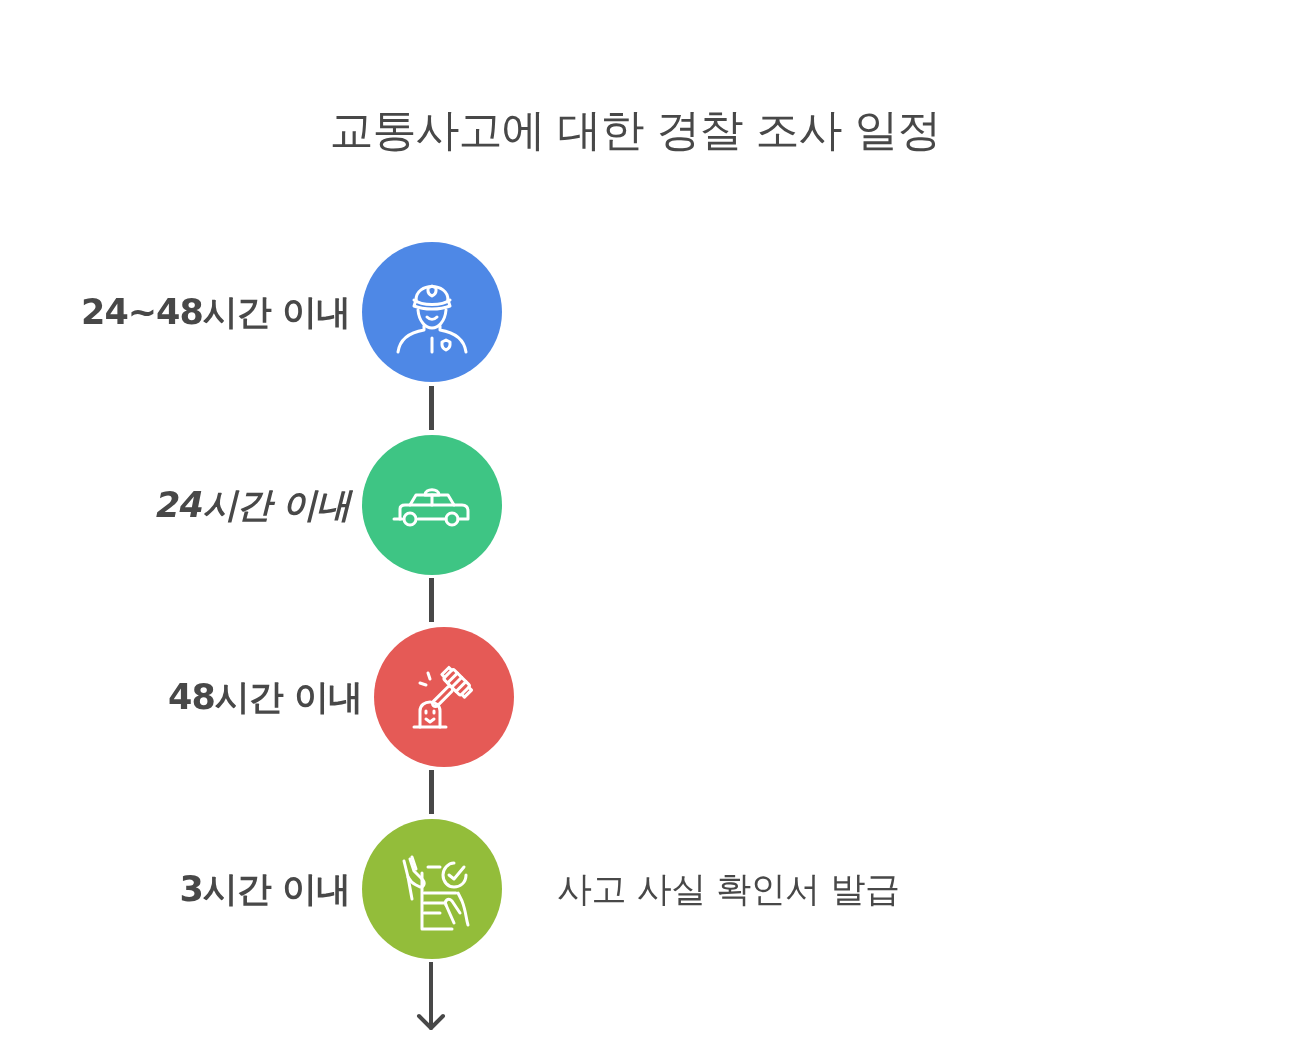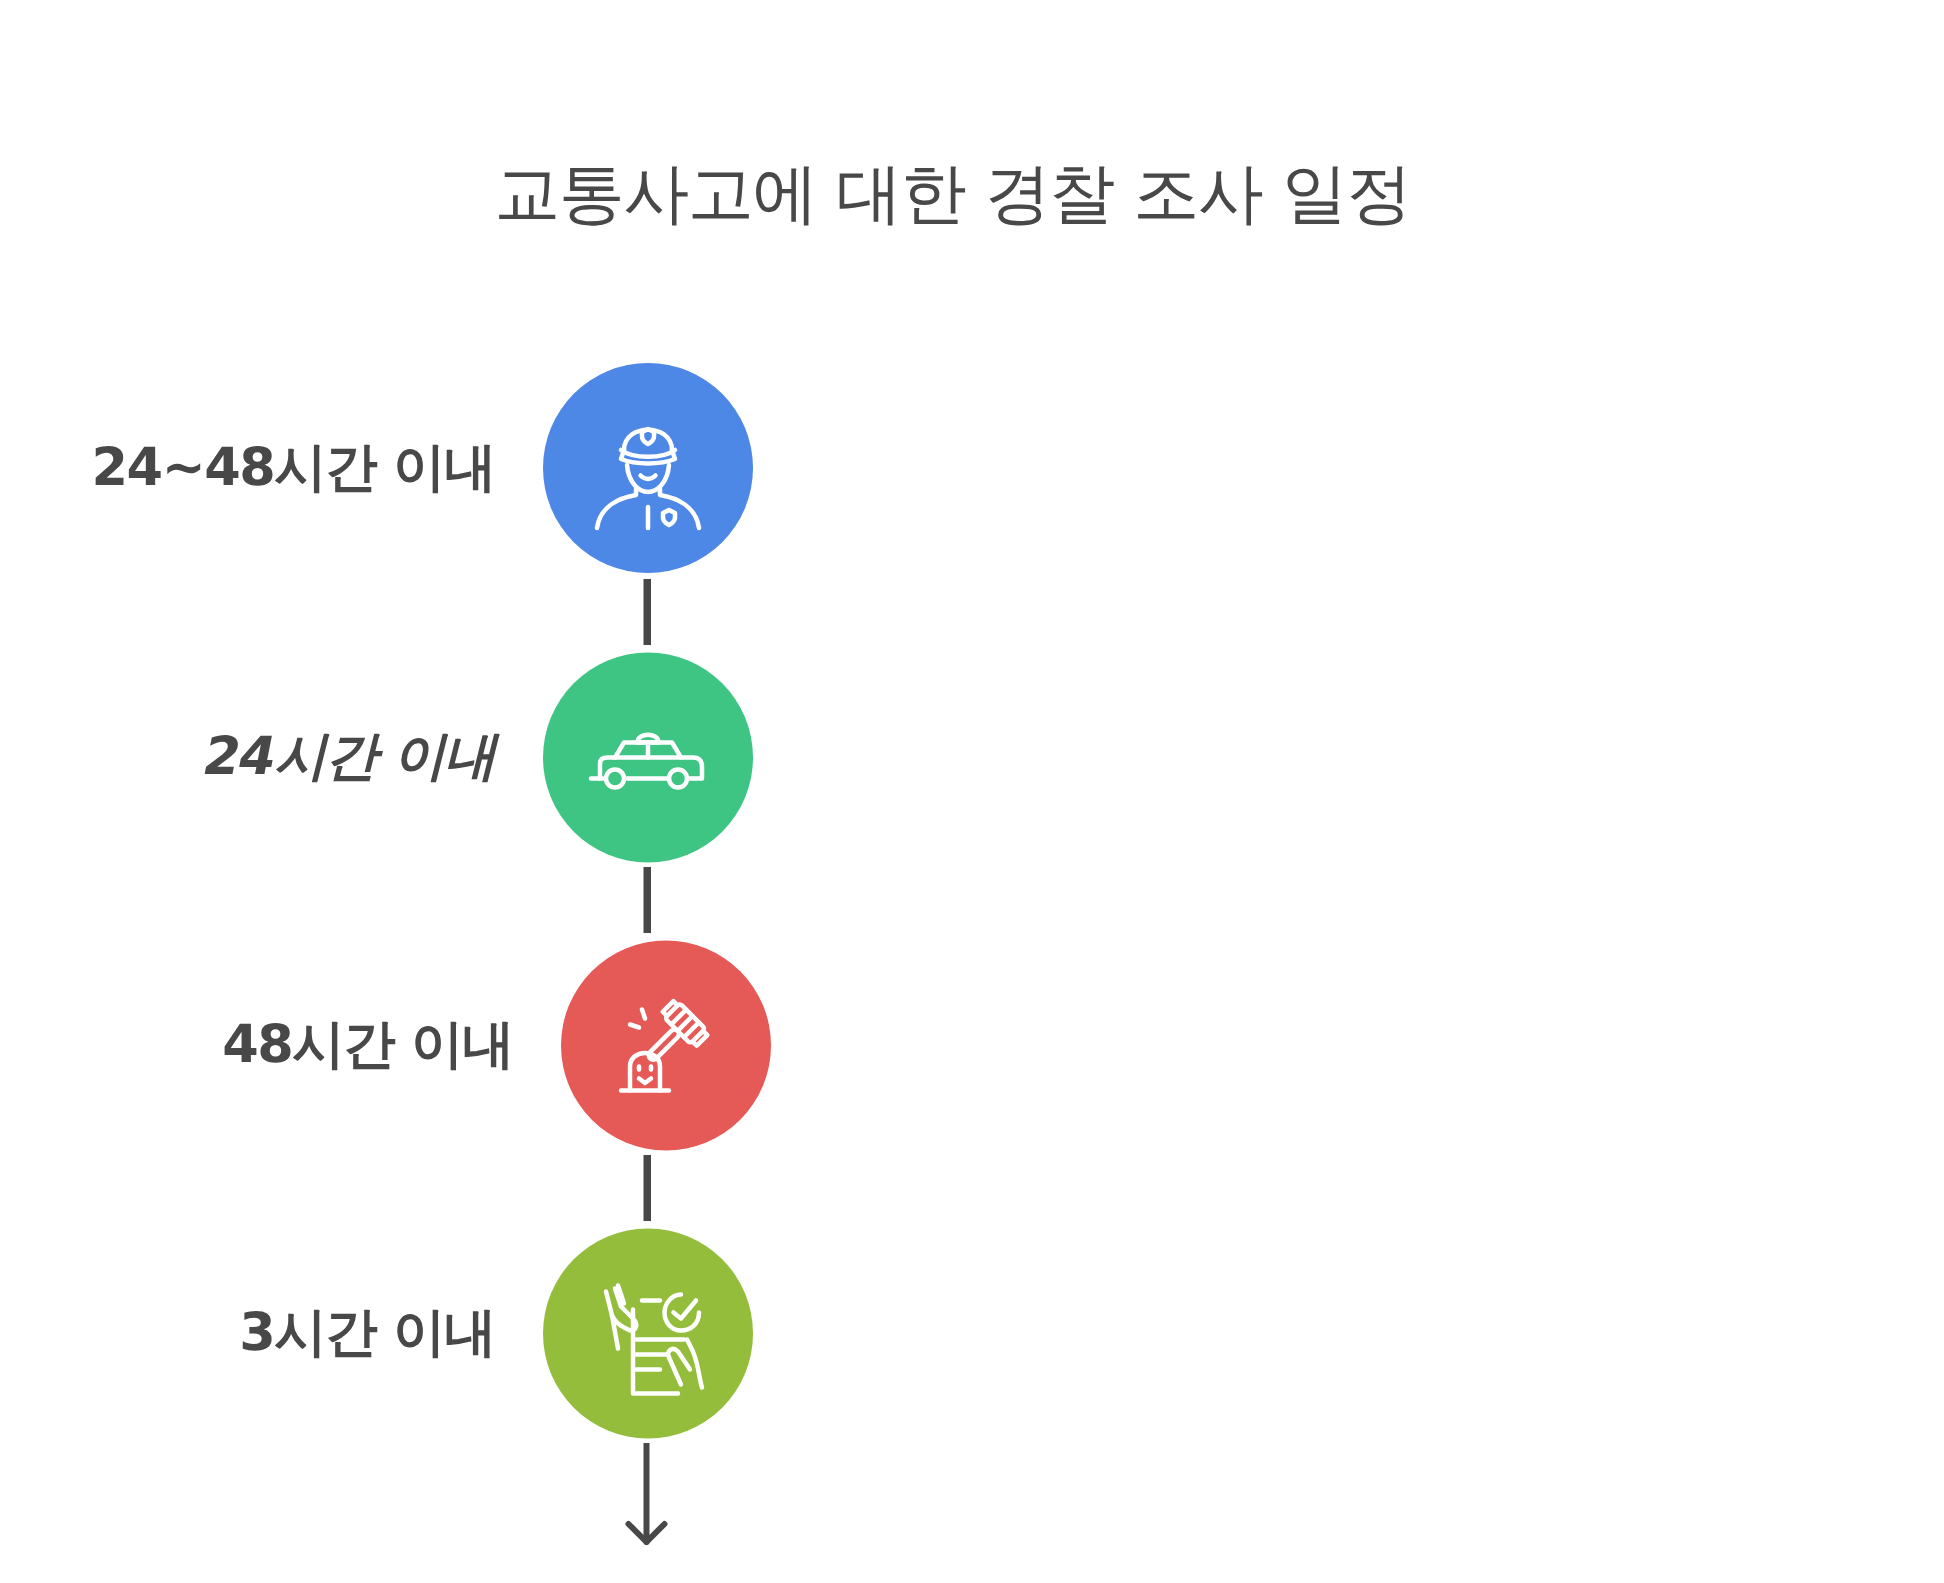--- a/index.html
+++ b/index.html
@@ -28,21 +28,21 @@
       line-height: 60px;
     }
     .step {
       position: absolute;
       left: 0;
       width: 1296px;
       height: 140px;
     }
     .label {
       position: absolute;
-      right: 966px;
+      right: 946px;
       top: 0;
       height: 140px;
       line-height: 140px;
       font-size: 35px;
       font-weight: bold;
       color: #484848;
       white-space: nowrap;
       letter-spacing: -1px;
     }
     .circle {
@@ -187,18 +187,19 @@
 
       <path d="M22 22 L26 38 C28 42 30 44 34 46 L38 48 C42 48 44 44 40 40 L32 32 L28 20"></path>
       <path d="M30 18 L34 30"></path>
       <path d="M26 38 L30 60"></path>
 
       <path d="M76 54 L80 62 C84 72 84 80 86 86"></path>
       <path d="M64 66 C62 62 66 58 70 62 L78 74"></path>
       <path d="M64 66 L72 84"></path>
     </svg>
   </div>
+  <div class="desc">사고 사실 확인서 발급</div>
 </div>
 
 <svg class="arrow" viewBox="0 0 40 72" fill="none" stroke="#484848" stroke-width="4" stroke-linecap="round" stroke-linejoin="round">
   <path d="M20 0 L20 66"></path>
   <path d="M8 54 L20 66 L32 54"></path>
 </svg>
 
 </body></html>

